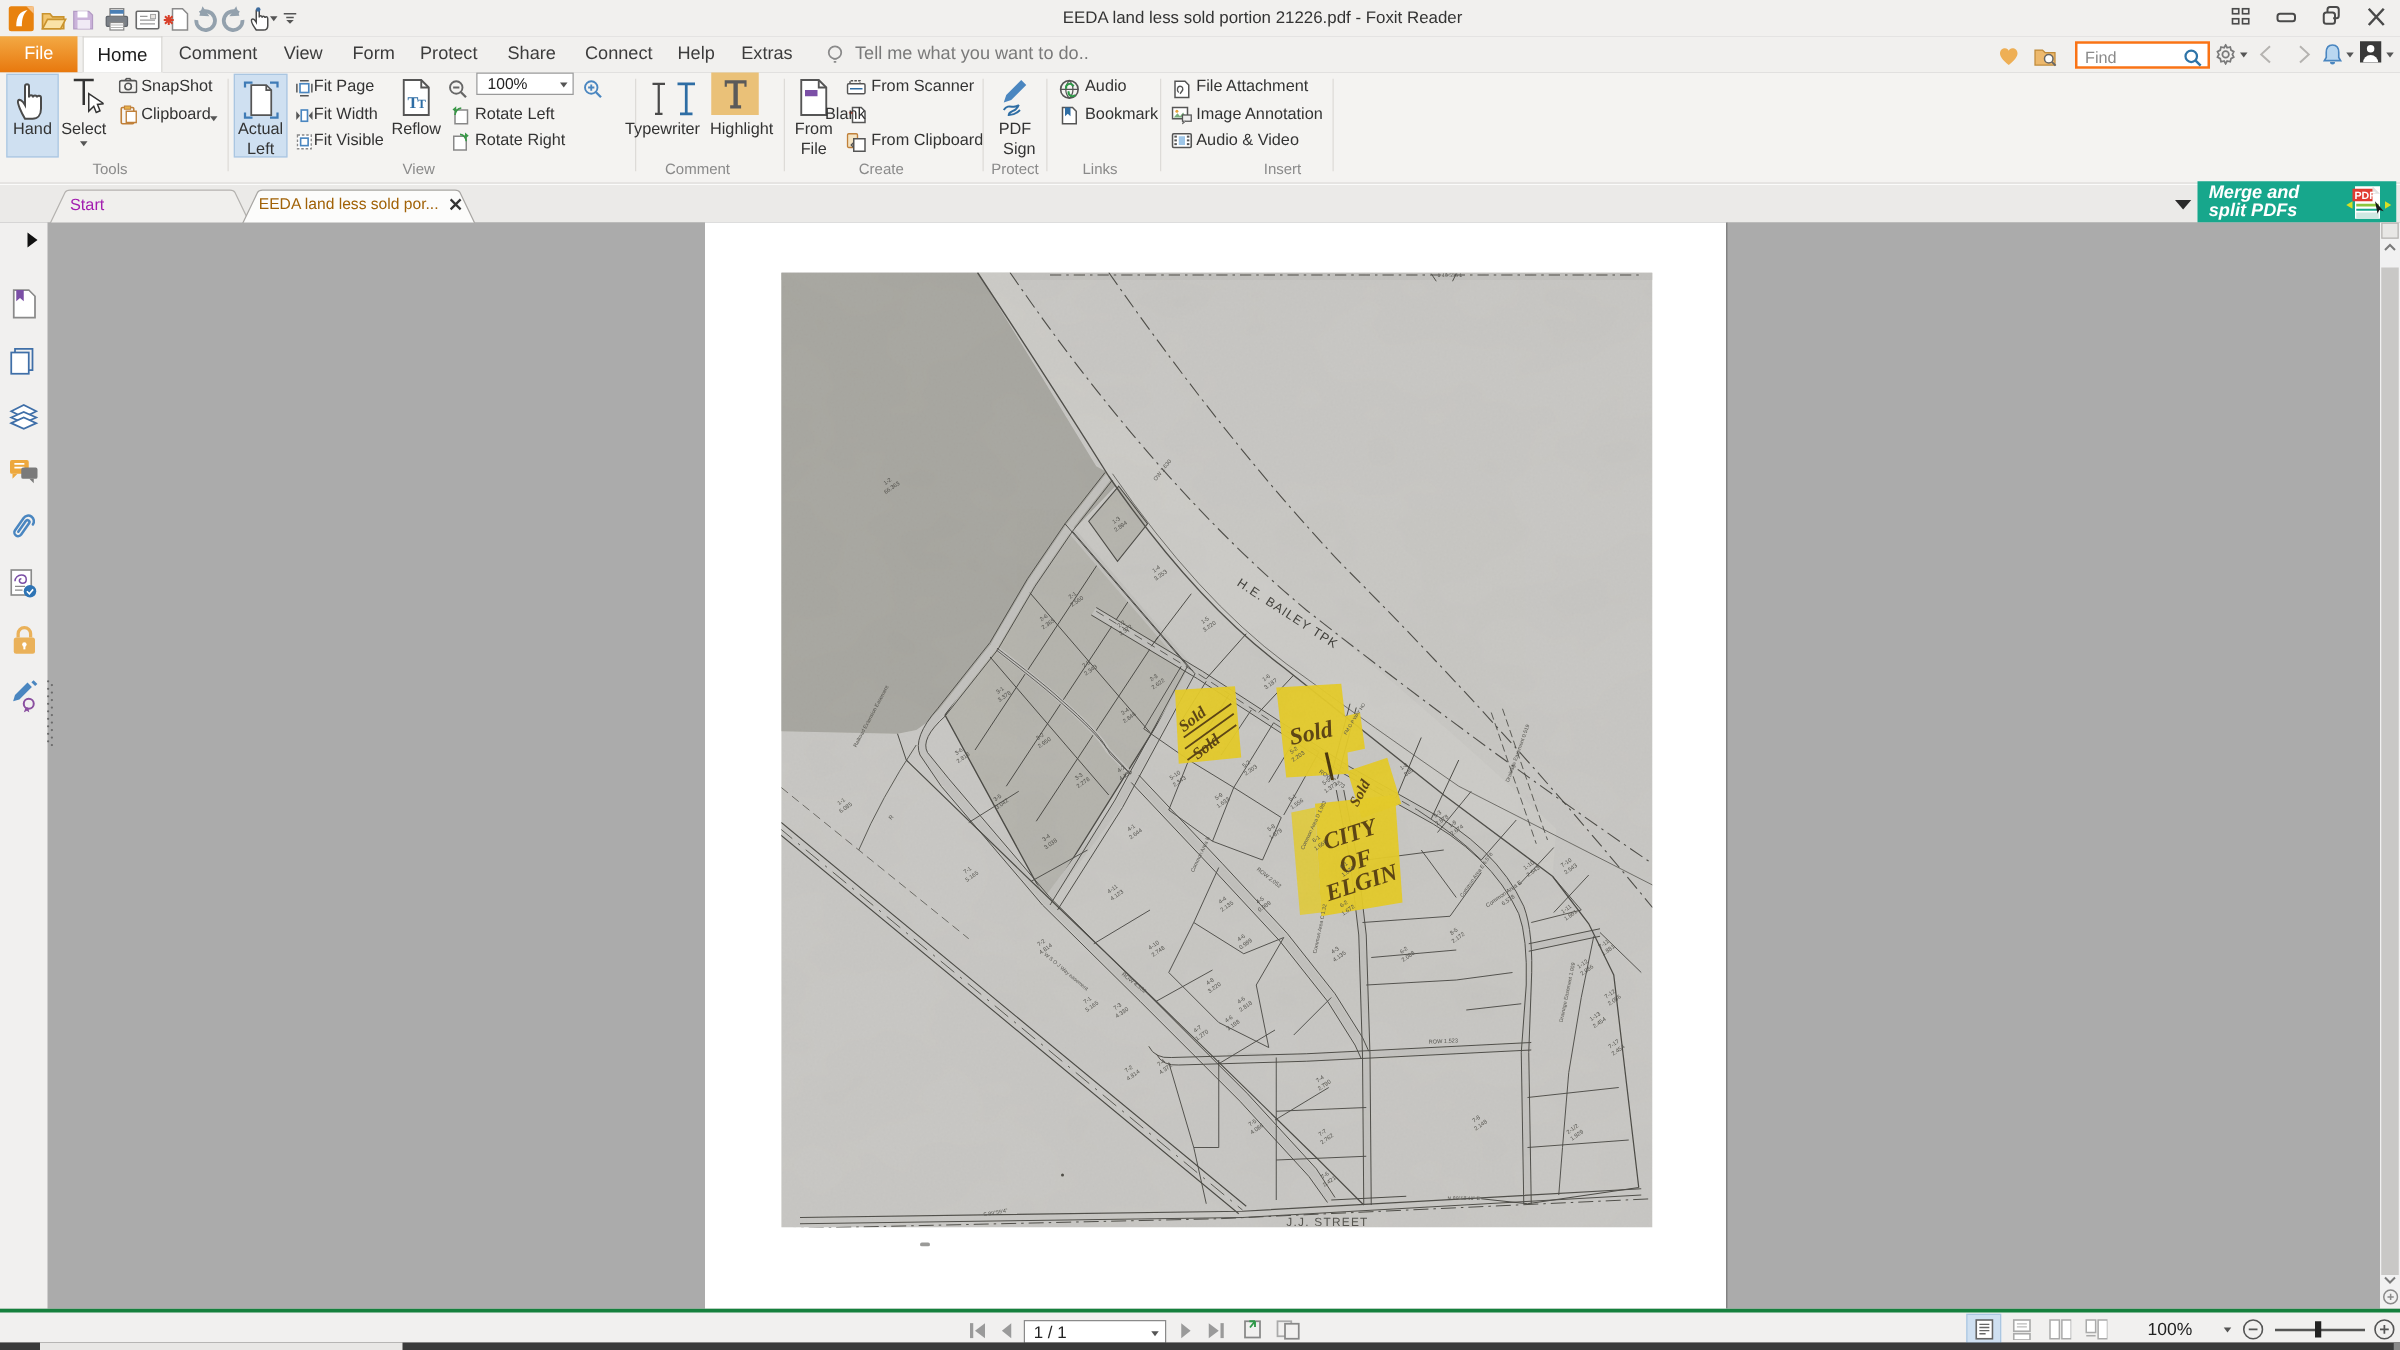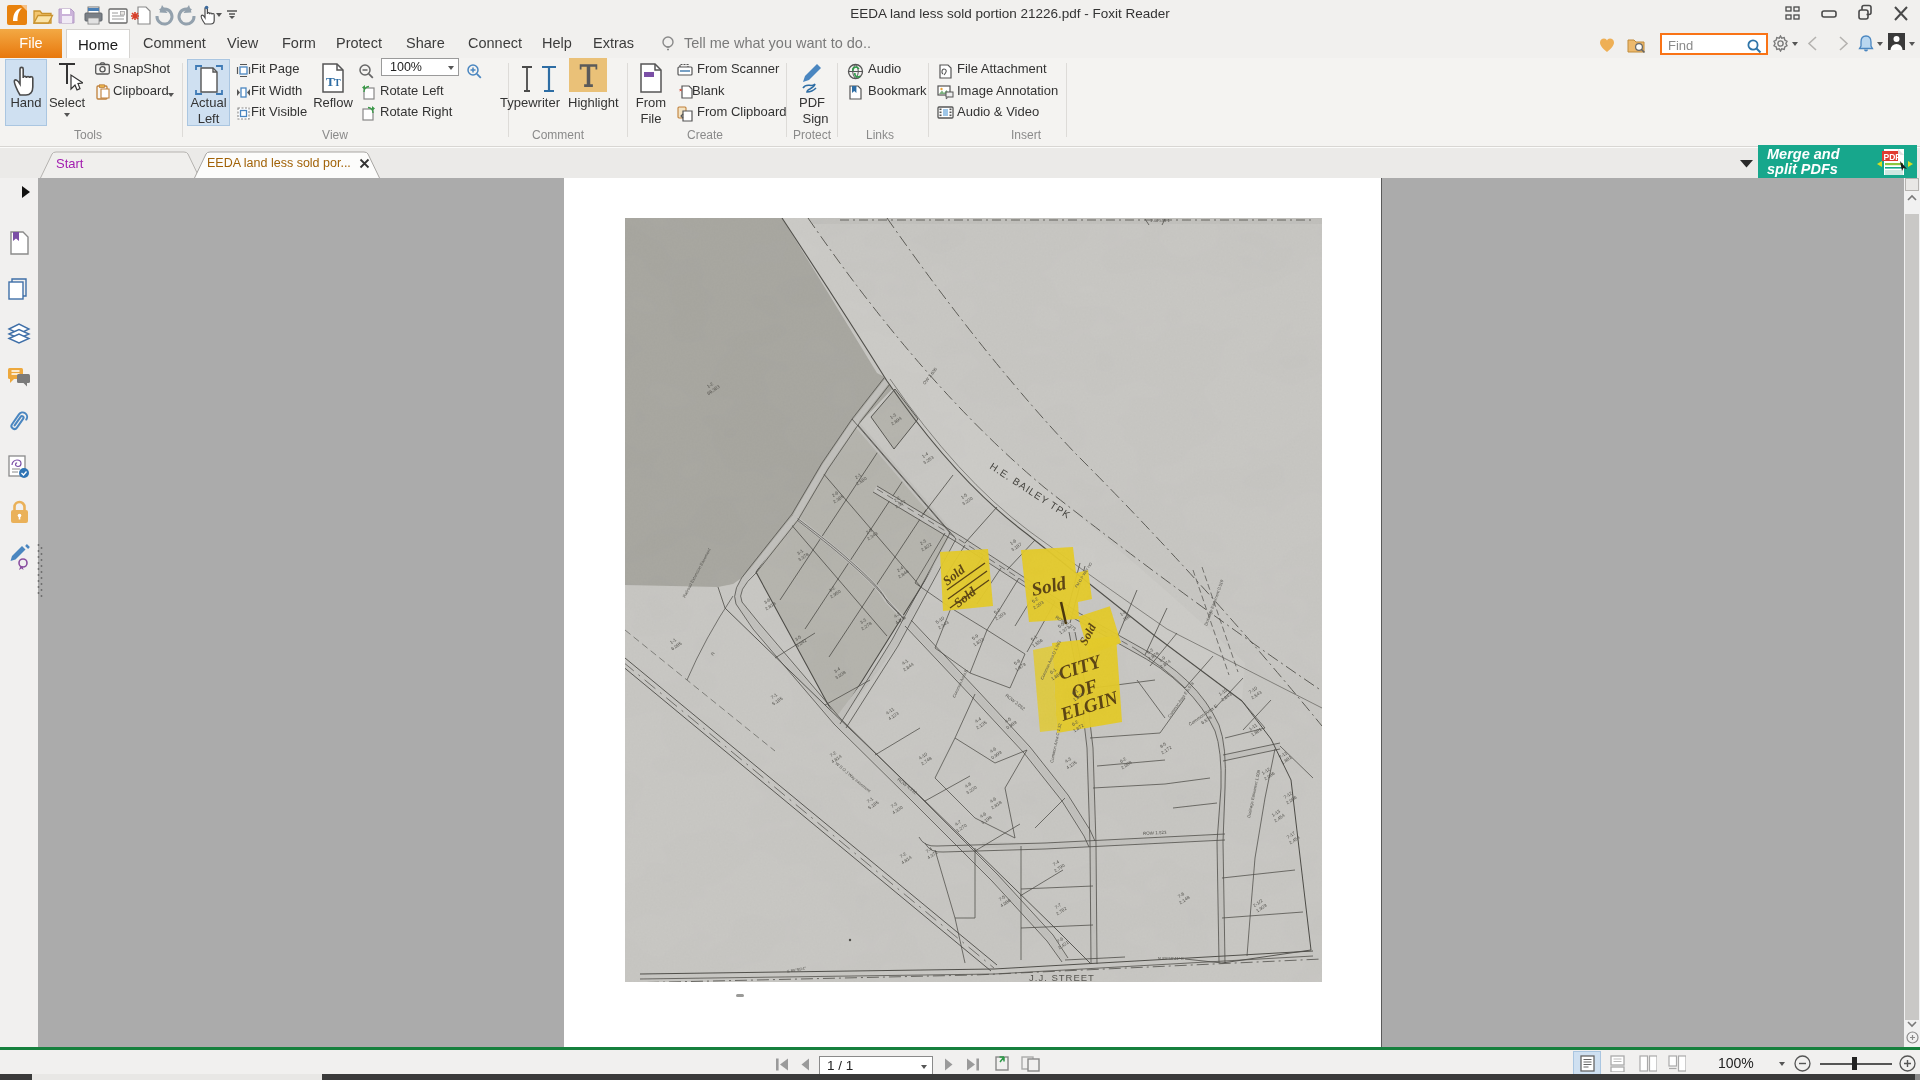--- a/index.html
+++ b/index.html
@@ -254,21 +254,21 @@
   <svg class="ic" style="left:677px;top:5px" width="16" height="15" viewBox="0 0 16 15">
     <rect x="1" y="4" width="14" height="8" rx="1" fill="#fff" stroke="#555" stroke-width="1.2"></rect>
     <path d="M3 4 v-2.5 h8 v2.5" fill="none" stroke="#555" stroke-width="1.2" stroke-dasharray="2 1"></path>
     <path d="M3 8 h10" stroke="#2e6da4" stroke-width="1.3"></path>
   </svg>
   <div class="blab" style="left:697px;top:3px;text-align:left;">From Scanner</div>
   <svg class="ic" style="left:677px;top:26px" width="16" height="16" viewBox="0 0 16 16">
     <path d="M5 2 h7 l3 3 v9 h-10 z" fill="#fff" stroke="#555" stroke-width="1.2"></path>
     <path d="M3.5 4.5 l1.5 3 -3.2 -1.9 3.8 0 -3.2 1.9 z" fill="#d43f2a"></path>
   </svg>
-  <div class="blab" style="left:692px;top:25px;text-align:right;">Blank</div>
+  <div class="blab" style="left:660px;top:25px;text-align:right;">Blank</div>
   <svg class="ic" style="left:677px;top:47px" width="16" height="17" viewBox="0 0 16 17">
     <rect x="1" y="2" width="8" height="11" rx="1" fill="#f3e3c3" stroke="#c0803a" stroke-width="1.1"></rect>
     <path d="M6 6 h9 v10 h-9 z" fill="#fff" stroke="#555" stroke-width="1.2"></path>
     <path d="M6 9 l-2 2 2 2" fill="none" stroke="#555" stroke-width="1.1"></path>
   </svg>
   <div class="blab" style="left:697px;top:46px;text-align:left;">From Clipboard</div>
   <div class="grouplabel" style="left:635px;">Create</div>
   <div class="vsep" style="left:786px;"></div>
 
   <svg class="ic" style="left:797px;top:4px" width="30" height="34" viewBox="0 0 30 34">

